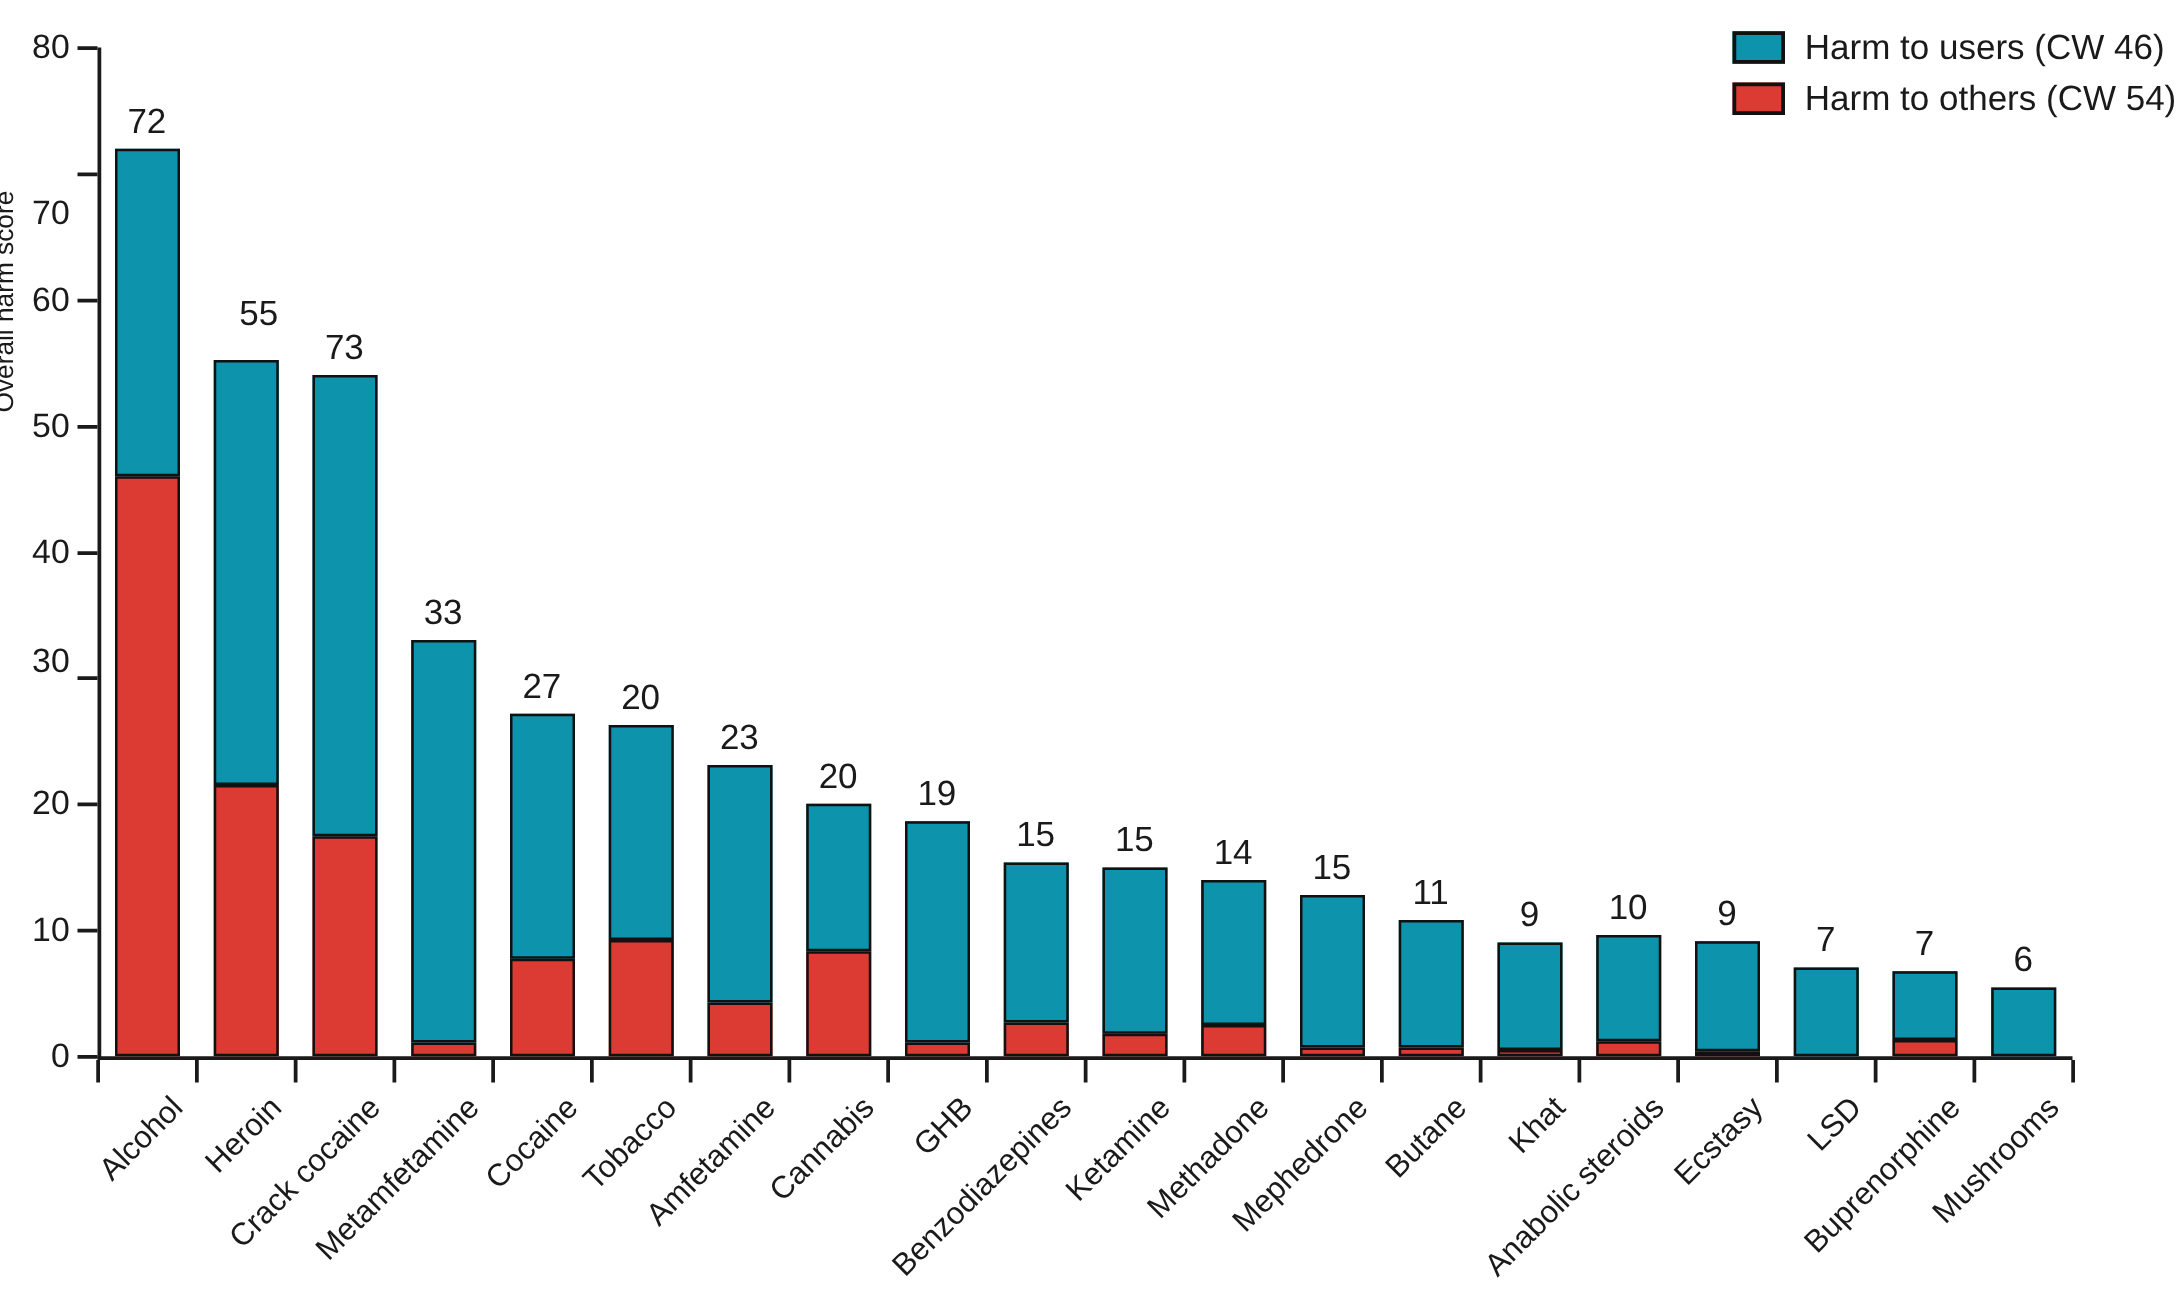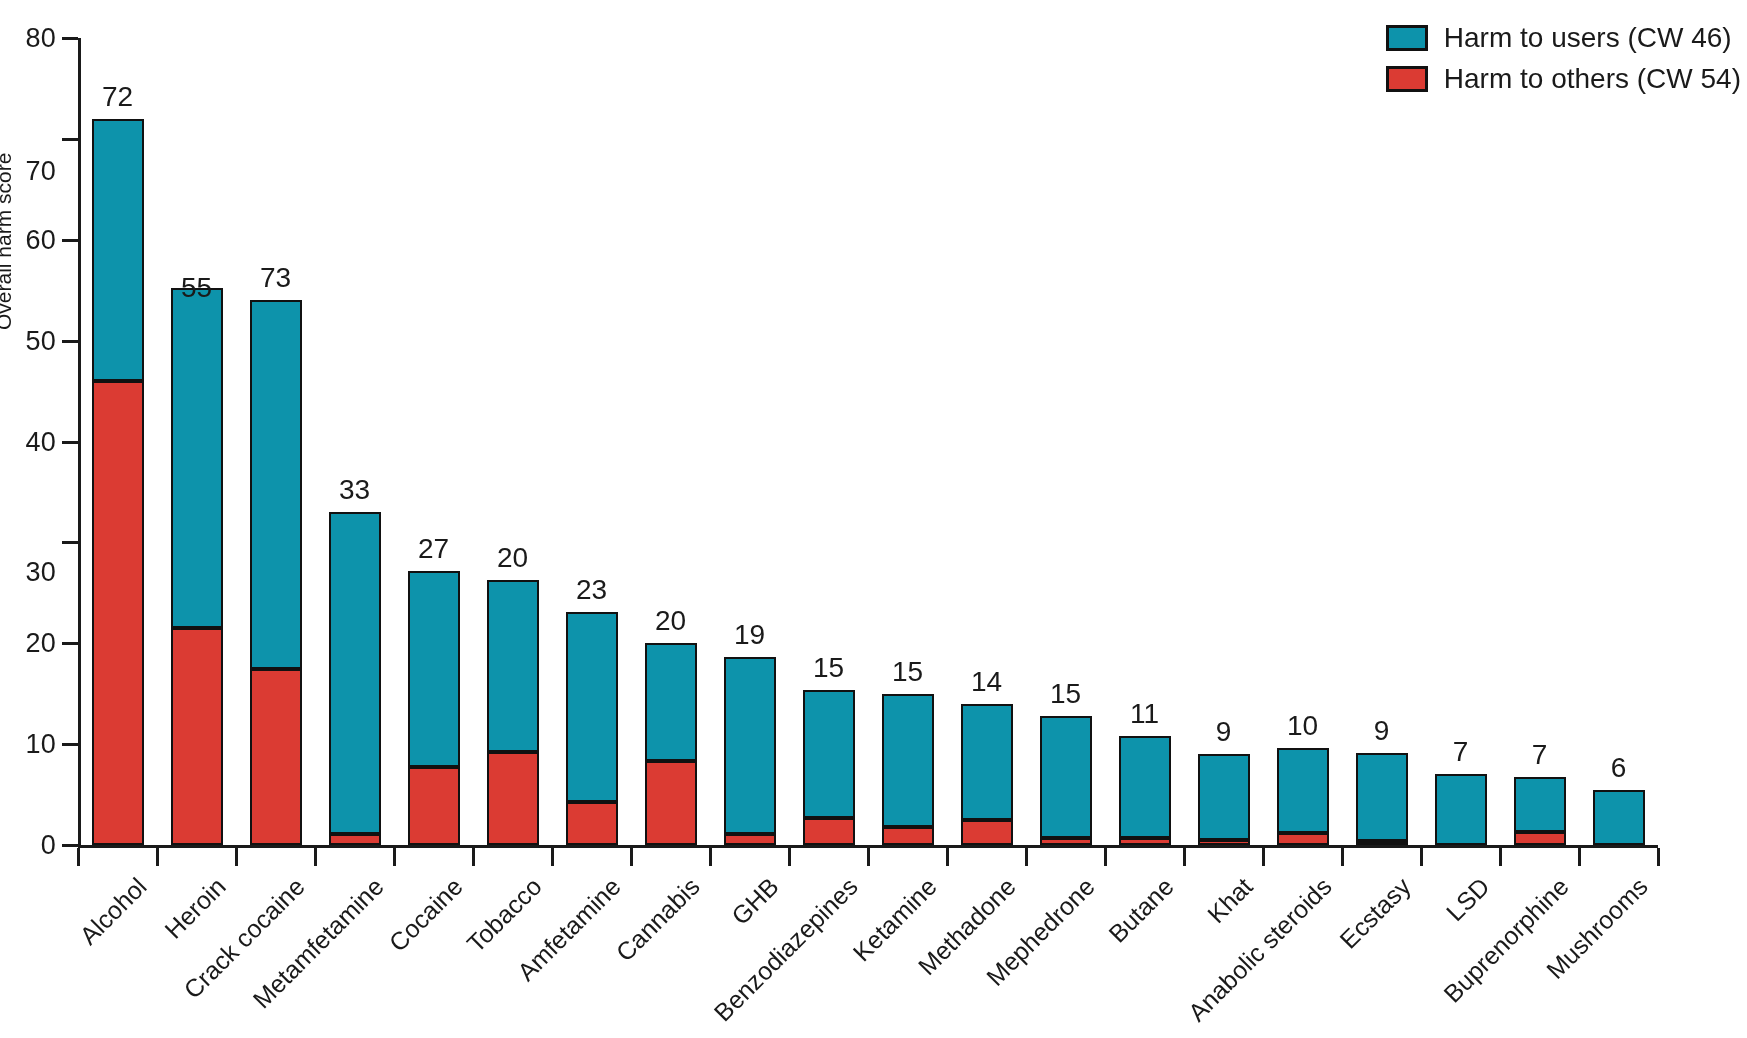--- a/index.html
+++ b/index.html
@@ -50,21 +50,21 @@
 
 <div id="page">
 
   <div id="y-axis" class="axis-line"></div>
   <div id="x-axis" class="axis-line"></div>
 
   <div id="ylabels">
       <div class="ytick-label" style="top: 845px;">0</div>
       <div class="ytick-label" style="top: 744.125px;">10</div>
       <div class="ytick-label" style="top: 643.25px;">20</div>
-      <div class="ytick-label" style="top: 572px;">30</div>
+      <div class="ytick-label" style="top: 529px;">30</div>
       <div class="ytick-label" style="top: 441.5px;">40</div>
       <div class="ytick-label" style="top: 340.625px;">50</div>
       <div class="ytick-label" style="top: 239.75px;">60</div>
       <div class="ytick-label" style="top: 138.875px; margin-top: 32px;">70</div>
       <div class="ytick-label" style="top: 38px; text-align: right;">80</div>
     </div>
   <div id="yticks-holder">
       <div class="ytick" style="top: 844px;"></div>
       <div class="ytick" style="top: 743.125px;"></div>
       <div class="ytick" style="top: 642.25px;"></div>
@@ -81,21 +81,21 @@
   <div class="plot" id="plot">
       <div class="bar" style="left: 13.5px; width: 52px; height: 726.3px;">
         <div class="seg others" title="Harm to others (CW 54): 46" style="bottom: 0px; height: 464.025px; background: rgb(219, 59, 51);"></div>
         <div class="seg users" title="Harm to users (CW 46): 26" style="bottom: 464.025px; height: 262.275px; background: rgb(13, 147, 171);"></div>
       </div>
       <div class="bar-total" style="left: 13.5px; width: 52px; bottom: 732.3px;">72</div>
       <div class="bar" style="left: 92.5px; width: 52px; height: 556.83px;">
         <div class="seg others" title="Harm to others (CW 54): 21.5" style="bottom: 0px; height: 216.881px; background: rgb(219, 59, 51);"></div>
         <div class="seg users" title="Harm to users (CW 46): 33.7" style="bottom: 216.881px; height: 339.949px; background: rgb(13, 147, 171);"></div>
       </div>
-      <div class="bar-total" style="left: 92.5px; width: 52px; bottom: 541px;">55</div>
+      <div class="bar-total" style="left: 92.5px; width: 52px; bottom: 578px; text-align: right;">55</div>
       <div class="bar" style="left: 171.5px; width: 52px; height: 544.725px;">
         <div class="seg others" title="Harm to others (CW 54): 17.4" style="bottom: 0px; height: 175.522px; background: rgb(219, 59, 51);"></div>
         <div class="seg users" title="Harm to users (CW 46): 36.6" style="bottom: 175.522px; height: 369.202px; background: rgb(13, 147, 171);"></div>
       </div>
       <div class="bar-total" style="left: 171.5px; width: 52px; bottom: 550.725px;">73</div>
       <div class="bar" style="left: 250.5px; width: 52px; height: 332.887px;">
         <div class="seg others" title="Harm to others (CW 54): 1.1" style="bottom: 0px; height: 11.0962px; background: rgb(219, 59, 51);"></div>
         <div class="seg users" title="Harm to users (CW 46): 31.9" style="bottom: 11.0962px; height: 321.791px; background: rgb(13, 147, 171);"></div>
       </div>
       <div class="bar-total" style="left: 250.5px; width: 52px; bottom: 338.887px;">33</div>

